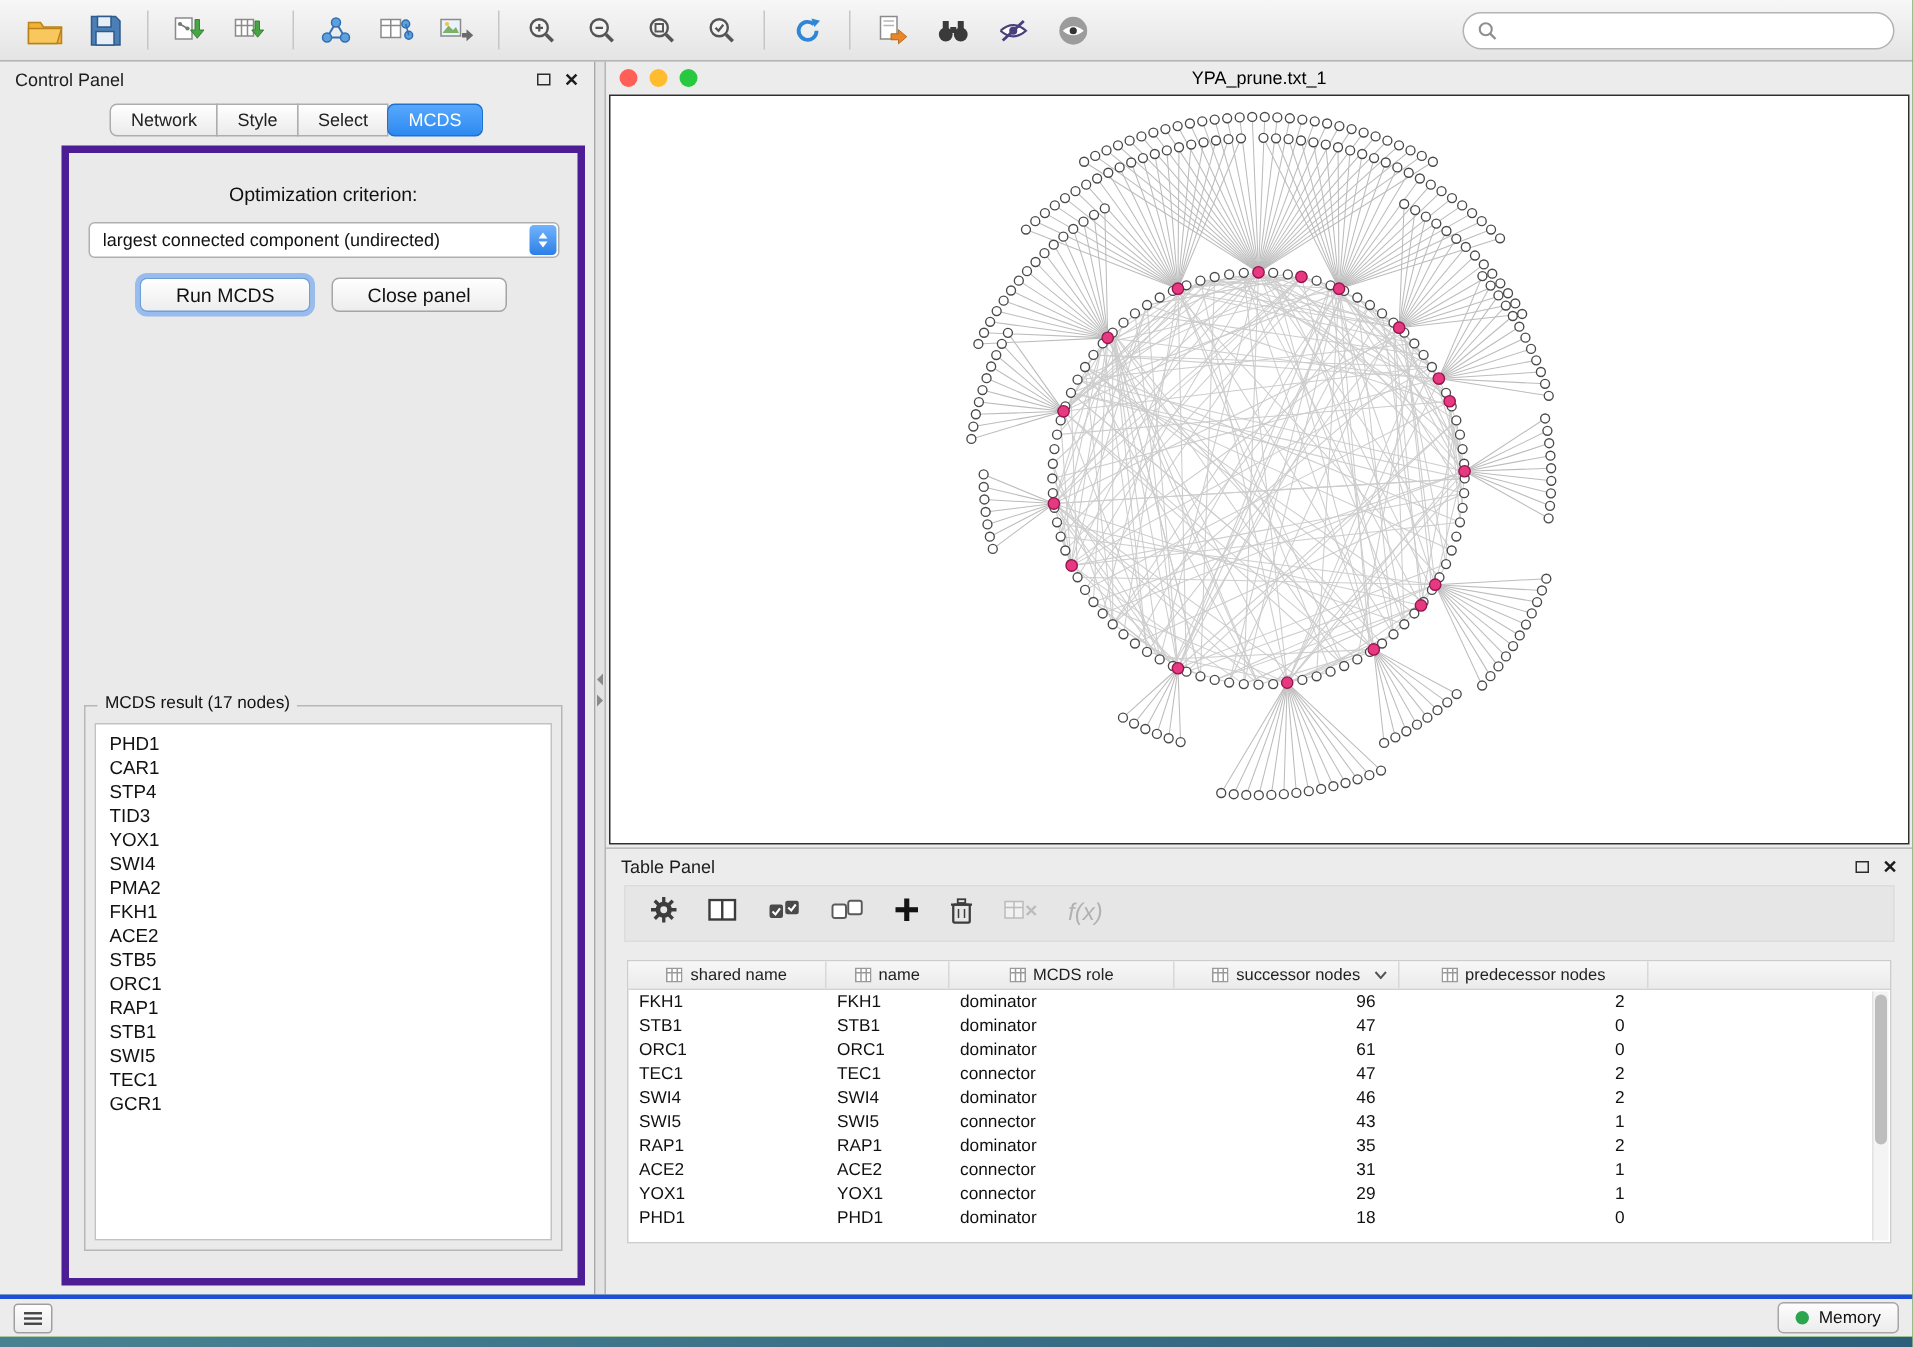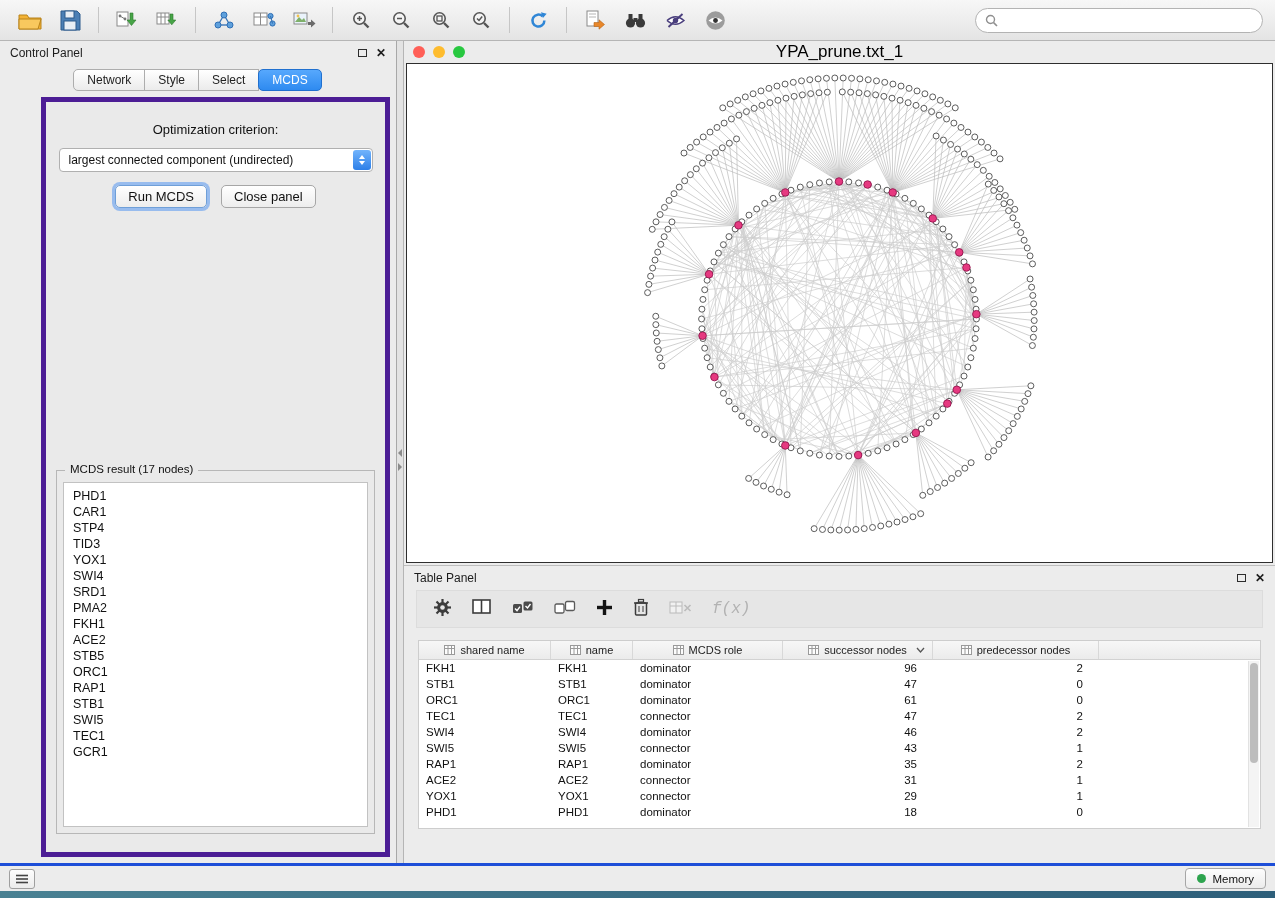--- a/index.html
+++ b/index.html
@@ -41,50 +41,50 @@
     border-radius:4px; display:flex; align-items:center; font-size:12px; color:#111;
     padding-left:9px; position:relative; }
   .dd-stepper { position:absolute; right:1px; top:1px; bottom:1px; width:18px; border-radius:3px;
     background:linear-gradient(#72b4fc,#2c7fe8); display:flex; flex-direction:column;
     align-items:center; justify-content:center; }
   .arr-up { width:0; height:0; border-left:3.5px solid transparent; border-right:3.5px solid transparent;
     border-bottom:4.5px solid #fff; margin-bottom:2px; }
   .arr-dn { width:0; height:0; border-left:3.5px solid transparent; border-right:3.5px solid transparent;
     border-top:4.5px solid #fff; }
   .btn-row { display:flex; justify-content:center; gap:14px; margin-top:13px; }
-  .cp-btn { font-size:13px; padding:3px 12px; background:linear-gradient(#ffffff,#ededed);
+  .cp-btn { font-size:13px; padding:3px 23px; background:linear-gradient(#ffffff,#ededed);
     border:1px solid #a6a6a6; border-radius:5px; color:#111; }
   .cp-btn.focused { box-shadow:0 0 0 3px rgba(96,156,240,.6); border-color:#6f9fd8; }
   .result-group { position:absolute; left:10px; right:10px; top:368px; bottom:18px; border:1px solid #b7b7b7; }
   .result-legend { position:absolute; top:-8px; left:8px; background:#eaeaea; padding:0 5px; font-size:11.5px; color:#111; }
   .result-list { position:absolute; left:6px; right:6px; top:11px; bottom:6px; background:#fff;
     border:1px solid #c2c2c2; padding:5px 9px; font-size:12.5px; line-height:16px; color:#111; overflow:hidden; }
 
   
   .v-splitter { position:absolute; left:397px; top:41px; width:7px; height:822px; background:#e3e3e3;
     border-right:1px solid #b5b5b5; }
   .spl-arr { position:absolute; left:1px; width:0; height:0; }
   .spl-l { top:408px; border-top:4px solid transparent; border-bottom:4px solid transparent; border-right:4px solid #8a8a8a; }
   .spl-r { top:422px; border-top:4px solid transparent; border-bottom:4px solid transparent; border-left:4px solid #8a8a8a; }
 
   
   .net-frame { position:absolute; left:404px; top:41px; width:871px; height:524px; background:#ececec; }
   .net-titlebar { height:22px; position:relative; display:flex; align-items:center; padding:0 9px; }
   .traffic { display:flex; gap:8px; position:relative; z-index:2; }
   .light { width:12px; height:12px; border-radius:50%; }
-  .net-title { position:absolute; left:0; right:0; text-align:center; font-size:17px; color:#000; }
+  .net-title { position:absolute; left:0; right:0; text-align:center; font-size:12px; color:#000; }
   .net-canvas { position:absolute; left:2px; right:2px; top:22px; bottom:2px; background:#fff; border:1px solid #2e2e2e; }
   .net-canvas svg { width:100%; height:100%; display:block; }
 
   
   .table-panel { position:absolute; left:404px; top:565px; width:871px; height:298px;
     background:#ececec; border-top:1px solid #bdbdbd; }
   .tp-toolbar { position:absolute; left:12px; right:12px; top:24px; height:38px; background:#e6e6e6;
     border:1px solid #dcdcdc; display:flex; align-items:center; gap:20px; padding:0 16px; }
-  .fx-label { font-family:Liberation Mono, monospace; font-style:italic; font-size:16px; color:#b2b2b2; }
+  .fx-label { font-family:Liberation Sans, sans-serif; font-style:italic; font-size:16px; color:#b2b2b2; }
   .table-wrap { position:absolute; left:14px; right:14px; top:74px; bottom:34px; background:#fff; border:1px solid #cdcdcd; }
   .t-header { display:flex; height:19px; background:linear-gradient(#f7f7f7,#ebebeb);
     border-bottom:1px solid #d2d2d2; font-size:11px; color:#222; }
   .t-col { display:flex; align-items:center; justify-content:center; gap:5px;
     border-right:1px solid #d8d8d8; position:relative; }
   .t-col .hdr-chev { position:absolute; right:7px; top:6px; }
   .t-filler { flex:1; }
   .t-rows { font-size:11.5px; color:#111; }
   .t-row { display:flex; height:16px; line-height:16px; }
   .t-cell { overflow:hidden; white-space:nowrap; padding-left:7px; }
@@ -286,21 +286,20 @@
       </div>
       <div class="result-group">
         <span class="result-legend">MCDS result (17 nodes)</span>
         <div class="result-list" id="mcds-list">
             <div>PHD1</div>
             <div>CAR1</div>
             <div>STP4</div>
             <div>TID3</div>
             <div>YOX1</div>
             <div>SWI4</div>
-            <div>SRD1</div>
             <div>PMA2</div>
             <div>FKH1</div>
             <div>ACE2</div>
             <div>STB5</div>
             <div>ORC1</div>
             <div>RAP1</div>
             <div>STB1</div>
             <div>SWI5</div>
             <div>TEC1</div>
             <div>GCR1</div>

